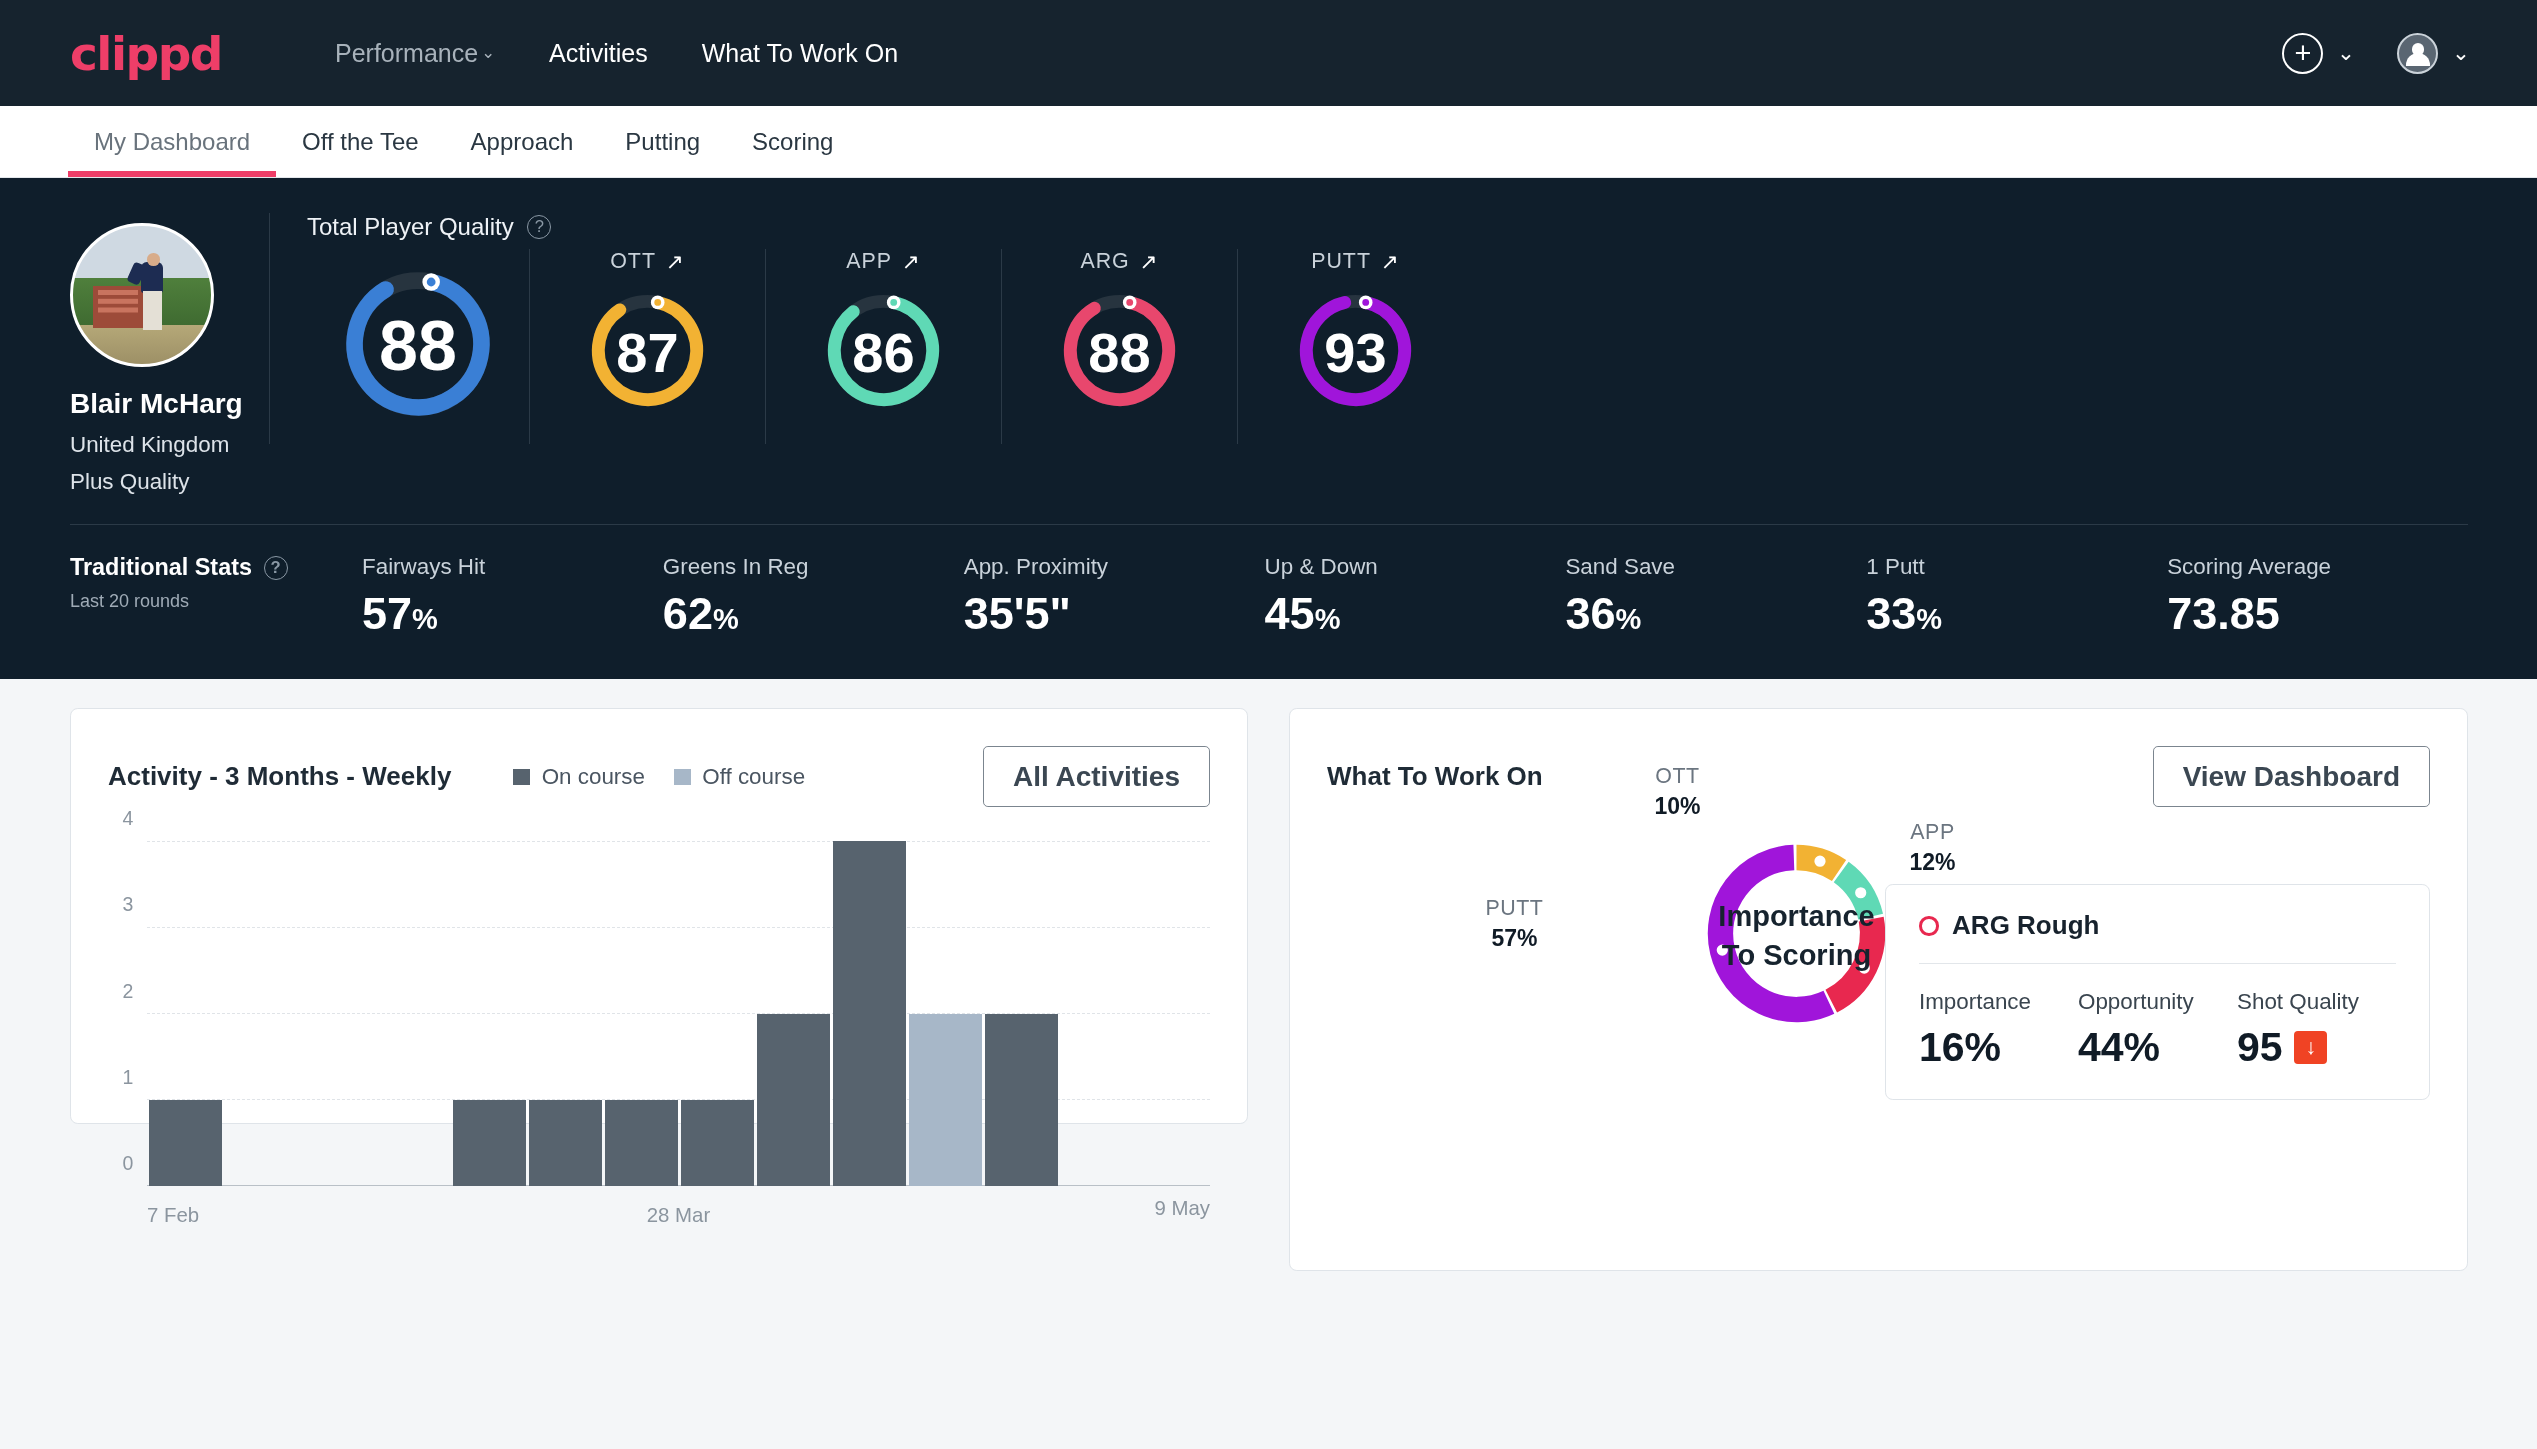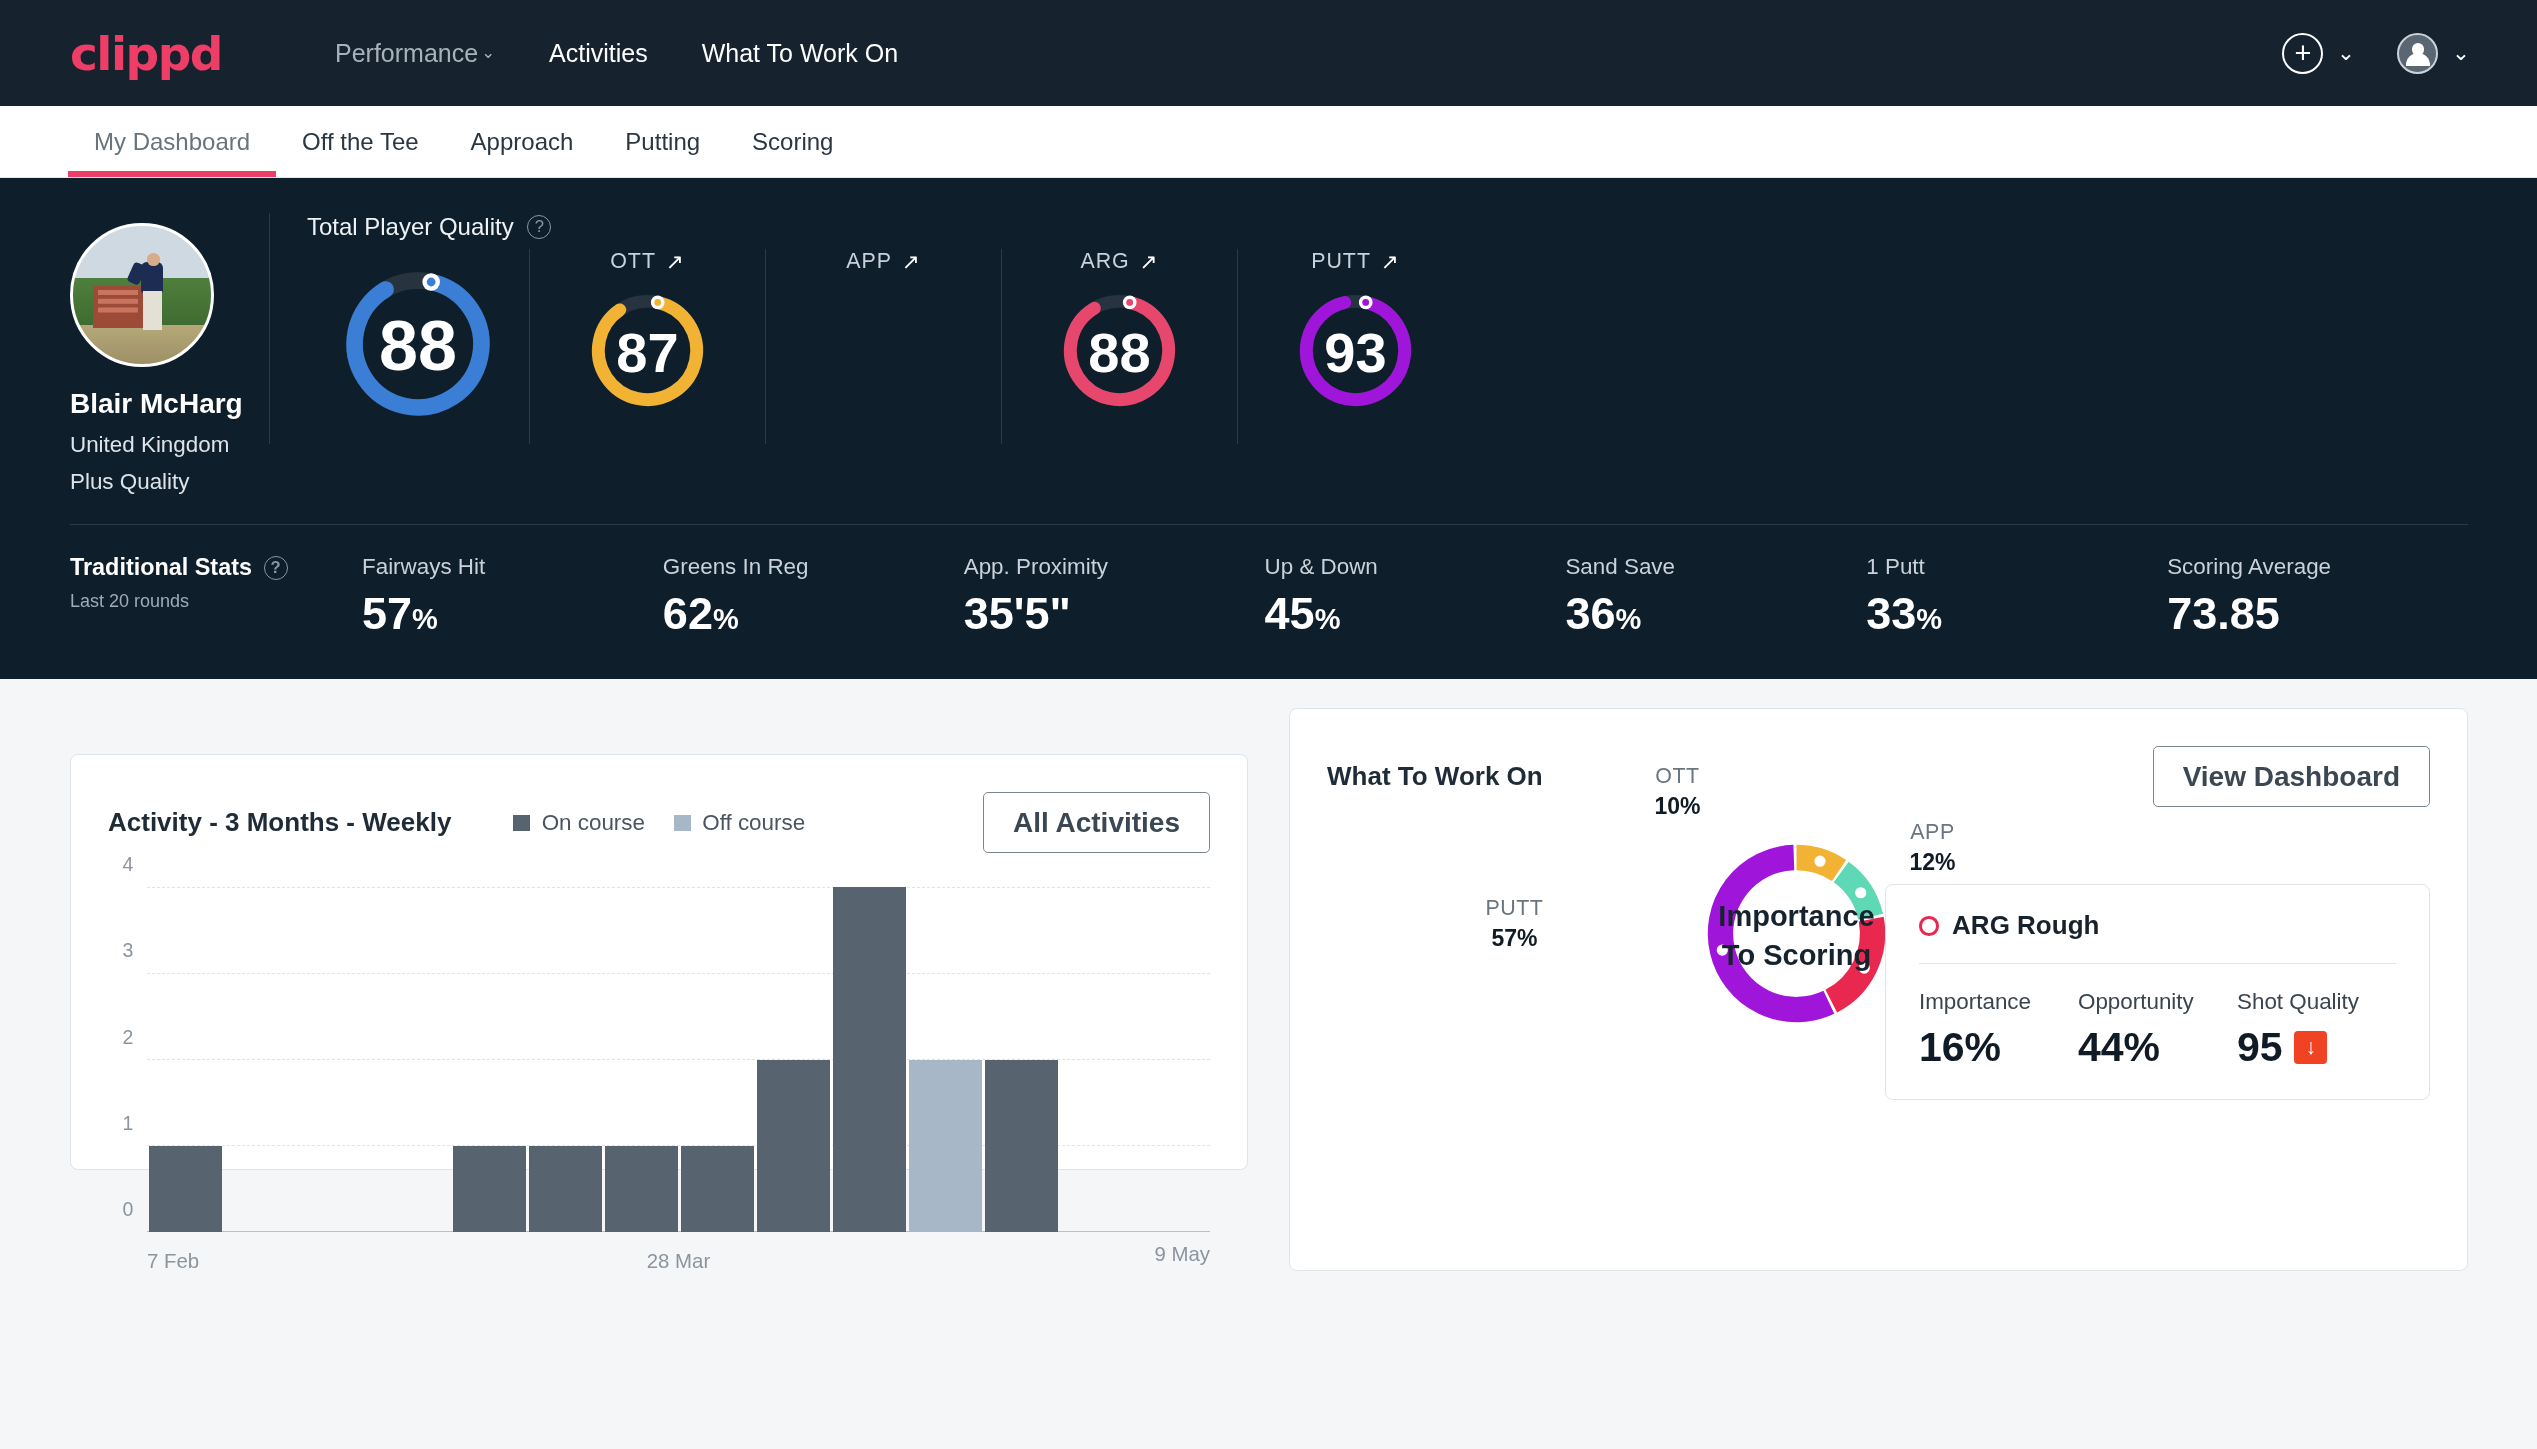--- a/index.html
+++ b/index.html
@@ -93,21 +93,21 @@
   .stat-title { color:#ffffff; font-size: 23.4px; font-weight: bold; display:flex; align-items:center; gap:11.7px; }
   .stat-sub { color:#9fabb6; font-size: 18px; margin-top: 10px; }
   .stat { flex: 1; }
   .stat-label { color:#c9d2da; font-size: 22.4px; }
   .stat-value { color:#ffffff; font-size: 45px; font-weight: bold; margin-top: 7.8px; }
   .stat-value .unit { font-size: 29px; }
 
   
   .bottom { display:flex; gap: 41px; padding: 29px 70px 0 70px; }
   .card { background:#ffffff; border:1px solid #dfe4e9; border-radius: 7.8px; }
-  .card-activity { width: 1178px; height: 416px; padding: 37px 37px 0 37px; margin-top: 46px; }
+  .card-activity { width: 1178px; height: 416px; padding: 37px 37px 0 37px; }
   .card-wtwo { flex:1; height: 563px; padding: 37px 37px 0 37px; position: relative; }
   .card-head { display:flex; align-items:center; }
   .card-title { font-size: 26px; color:#1f2b36; font-weight: bold; }
   .legend { display:flex; align-items:center; gap: 29px; margin-left: 62px; }
   .legend-item { display:flex; align-items:center; gap: 11.7px; font-size: 22.4px; color:#4a5561; }
   .sw { width:16.6px; height:16.6px; }
   .btn-outline {
     margin-left:auto; border:1px solid #7b858f; border-radius:4.9px;
     padding: 13.6px 29px; font-size: 28px; color:#3b4752; font-weight:bold; background:#fff; cursor:pointer;
   }
@@ -244,20 +244,29 @@
               <circle id="d-0-i" cx="93.51425990315437" cy="16.420405952302637" r="4.5" fill="#f2b233"></circle>
             </svg>
             <div class="ring-val">87</div>
           </div>
         </div>
 
         <div class="ring-cell sub">
           <div class="ring-lbl">
             <span>APP</span>
             <span class="arrow">↗</span>
+          </div>
+          <div class="ring-wrap">
+            <svg width="121" height="121" viewBox="0 0 160 160">
+              <circle cx="80" cy="80" r="65" fill="none" stroke="#27343f" stroke-width="17"></circle>
+              <circle id="r-1" cx="80" cy="80" r="65" fill="none" stroke="#5fd9b5" stroke-width="17" stroke-linecap="round" transform="rotate(-78 80 80)" stroke-dasharray="351.23005867133884 408.4070449666731"></circle>
+              <circle id="d-1" cx="93.51425990315437" cy="16.420405952302637" r="9" fill="#fff"></circle>
+              <circle id="d-1-i" cx="93.51425990315437" cy="16.420405952302637" r="4.5" fill="#5fd9b5"></circle>
+            </svg>
+            <div class="ring-val">86</div>
           </div>
         </div>
 
         <div class="ring-cell sub">
           <div class="ring-lbl">
             <span>ARG</span>
             <span class="arrow">↗</span>
           </div>
           <div class="ring-wrap">
             <svg width="121" height="121" viewBox="0 0 160 160">

